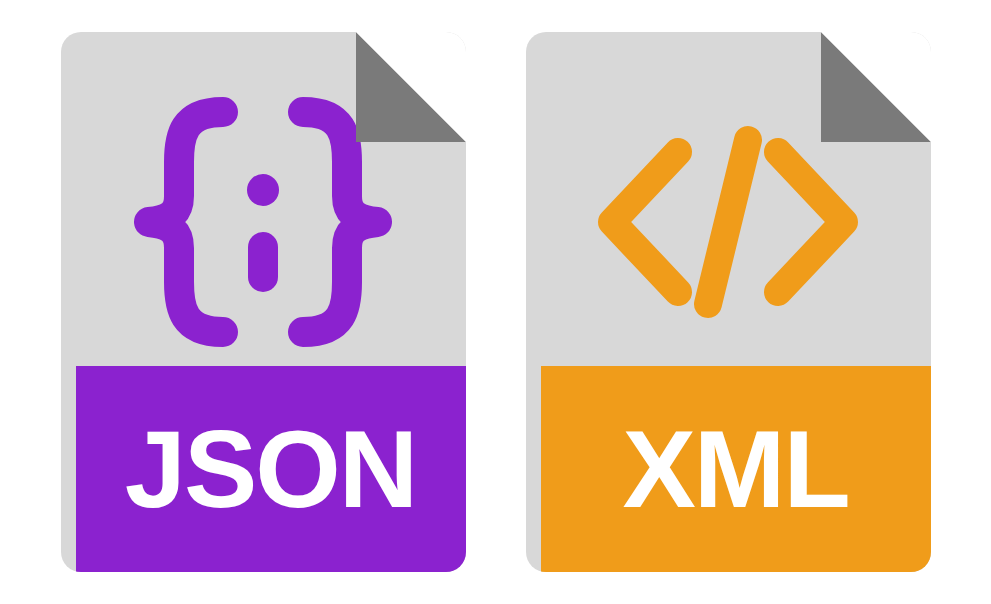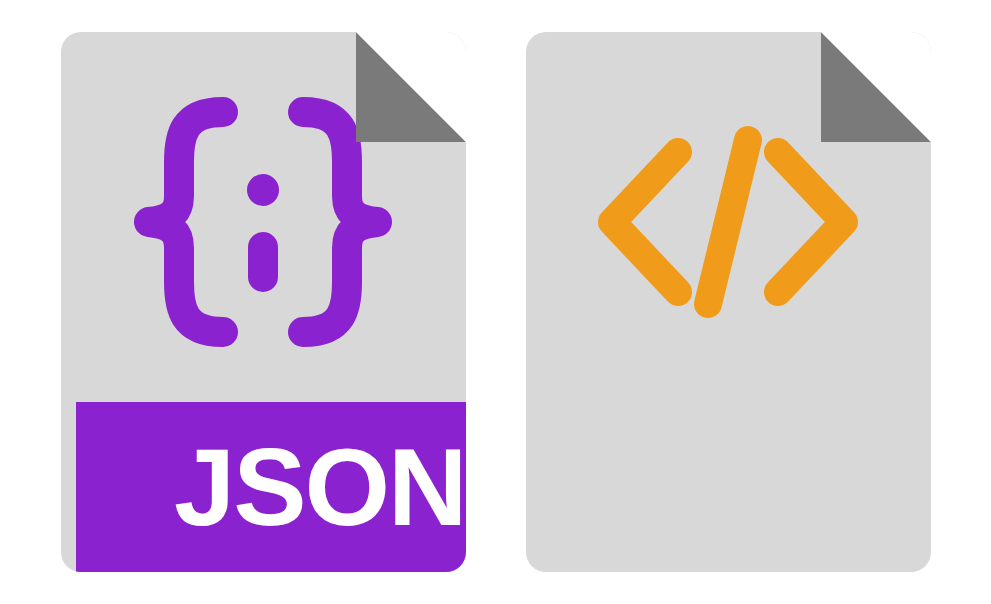--- a/index.html
+++ b/index.html
@@ -51,24 +51,24 @@
     height: 380px;
     display: flex;
     align-items: center;
     justify-content: center;
   }
   .file-card .label-band {
     position: absolute;
     left: 15px;
     right: 0;
     bottom: 0;
-    height: 170px;
+    height: 206px;
     display: flex;
     align-items: center;
-    justify-content: flex-end;
+    justify-content: center;
   }
   .json-band { background: #8b22cf; }
   .xml-band  { background: #f09c1a; }
   .label-text {
     color: #ffffff;
     font-weight: 800;
     font-size: 110px;
     letter-spacing: -2px;
     line-height: 1;
   }
@@ -115,13 +115,16 @@
   <div class="symbol-area">
     <svg width="300" height="220" viewBox="0 0 300 220">
 
       <path d="M100 40 L34 110 L100 180" fill="none" stroke="#f09c1a" stroke-width="28" stroke-linecap="round" stroke-linejoin="round"></path>
 
       <path d="M200 40 L266 110 L200 180" fill="none" stroke="#f09c1a" stroke-width="28" stroke-linecap="round" stroke-linejoin="round"></path>
 
       <path d="M170 28 L130 192" fill="none" stroke="#f09c1a" stroke-width="28" stroke-linecap="round"></path>
     </svg>
   </div>
+  <div class="label-band xml-band">
+    <span class="label-text">XML</span>
+  </div>
 </div>
 
 </body></html>

